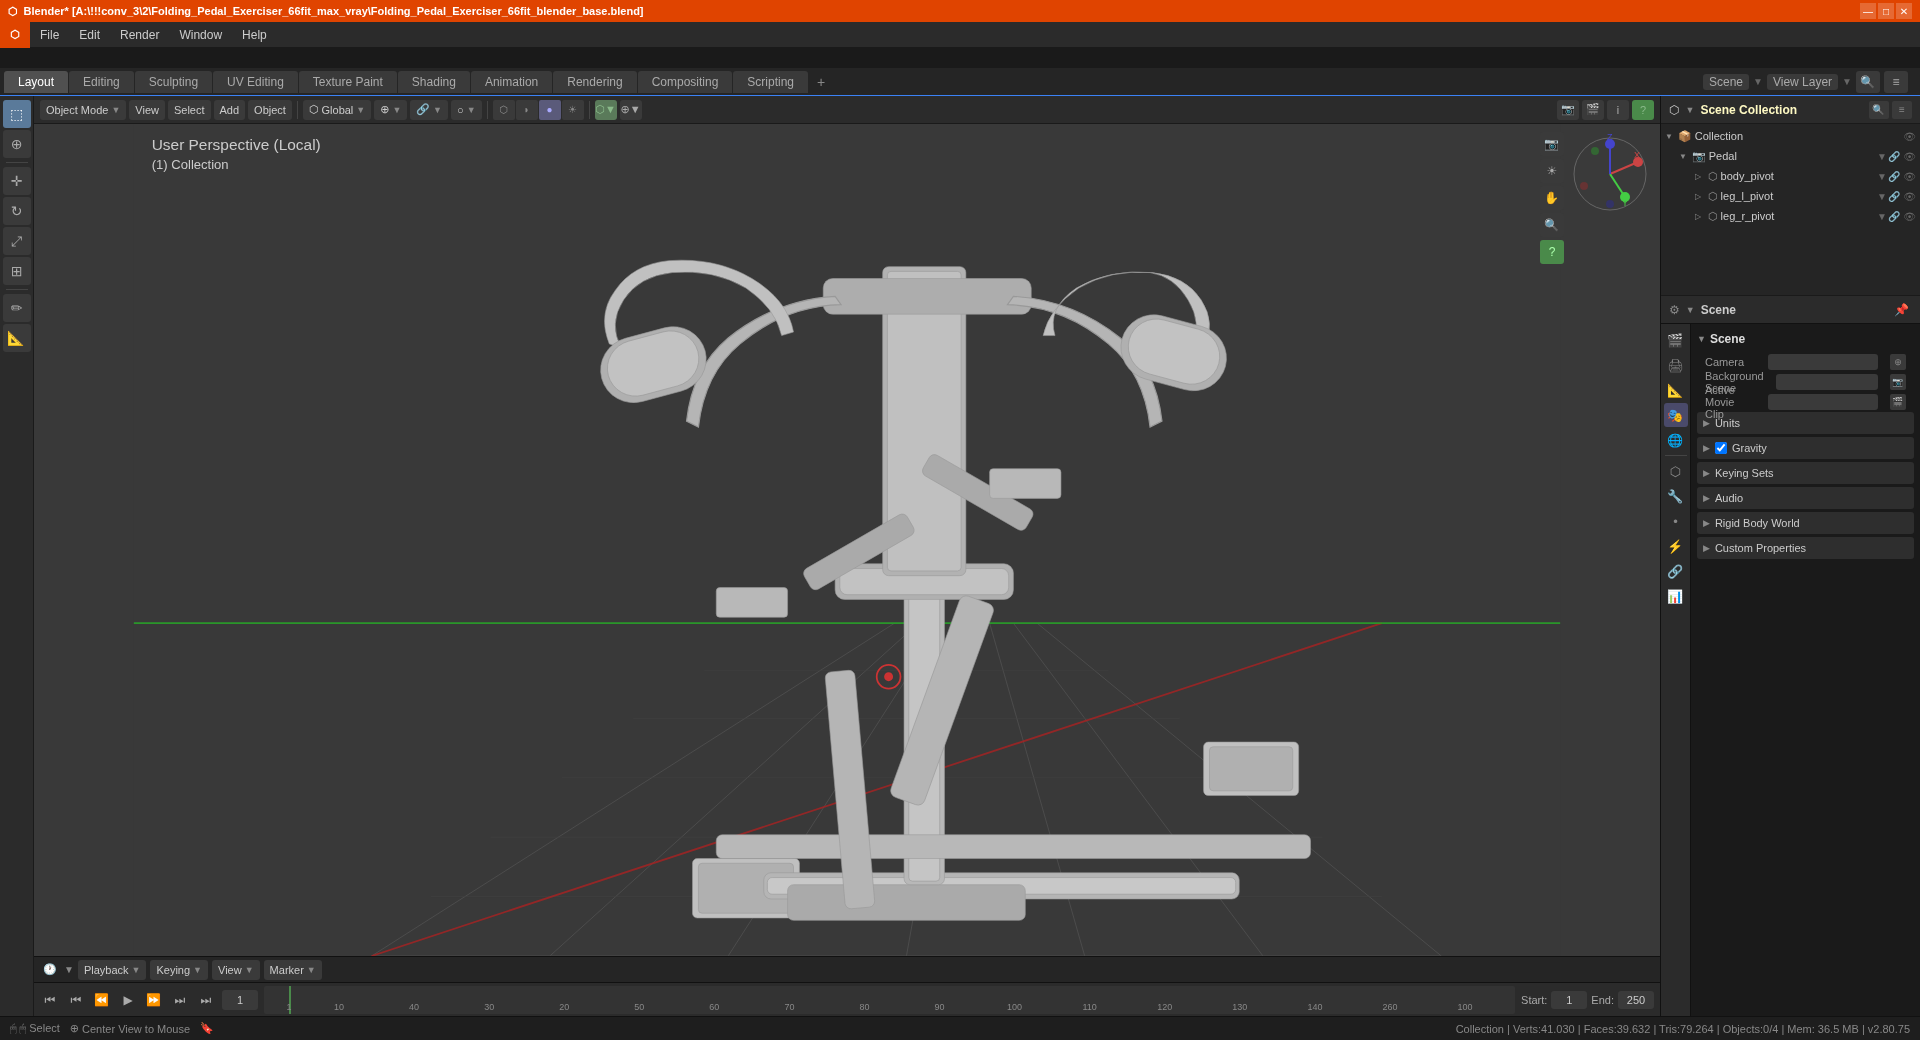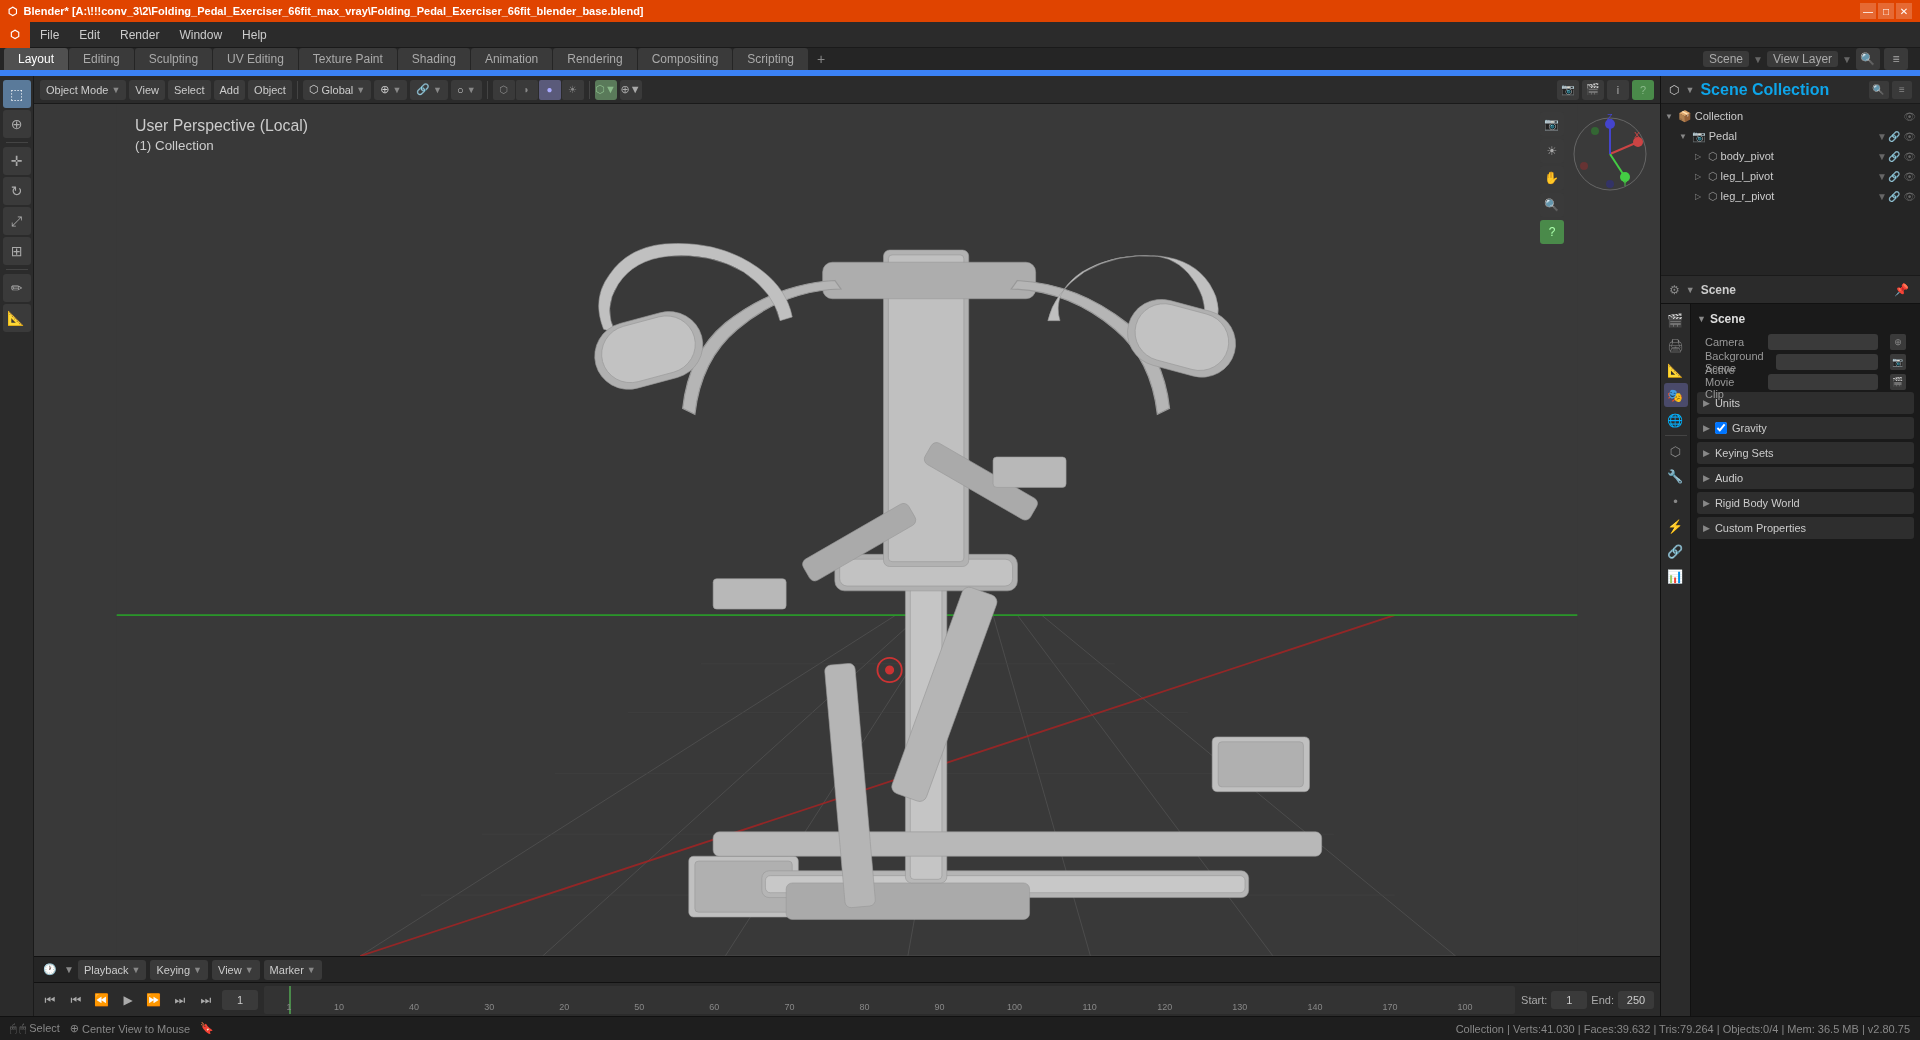--- a/index.html
+++ b/index.html
@@ -81,23 +81,24 @@
       font-size: 12px;
       color: #cccccc;
     }
 
     
     #workspace-tabs {
       height: 28px;
       background: #252525;
       display: flex;
       align-items: center;
-      border-bottom: 6px solid #3b82f6;
+      border-bottom: 1px solid #3b82f6;
       gap: 1px;
       padding: 0 4px;
+      margin-top: 20px;
     }
     .ws-tab {
       padding: 0 14px;
       height: 22px;
       display: flex;
       align-items: center;
       cursor: pointer;
       font-size: 12px;
       color: #aaaaaa;
       border-radius: 3px 3px 0 0;
@@ -210,22 +211,22 @@
     #outliner-header {
       height: 28px;
       background: #2b2b2b;
       display: flex;
       align-items: center;
       padding: 0 8px;
       gap: 6px;
       border-bottom: 1px solid #1a1a1a;
     }
     .outliner-title {
-      font-size: 16px;
-      color: #0ea5e9;
+      font-size: 12px;
+      color: #fef9c3;
       font-weight: 600;
     }
     #outliner-content {
       flex: 1;
       overflow-y: auto;
       padding: 2px 0;
     }
     .tl-btn {
       width: 20px;
       height: 20px;
@@ -871,21 +872,21 @@
             <div class="tl-tick-label" style="left:30%;">50</div>
             <div class="tl-tick-label" style="left:36%;">60</div>
             <div class="tl-tick-label" style="left:42%;">70</div>
             <div class="tl-tick-label" style="left:48%;">80</div>
             <div class="tl-tick-label" style="left:54%;">90</div>
             <div class="tl-tick-label" style="left:60%;">100</div>
             <div class="tl-tick-label" style="left:66%;">110</div>
             <div class="tl-tick-label" style="left:72%;">120</div>
             <div class="tl-tick-label" style="left:78%;">130</div>
             <div class="tl-tick-label" style="left:84%;">140</div>
-            <div class="tl-tick-label" style="left:90%;">170</div>
+            <div class="tl-tick-label" style="left:90%;">260</div>
             <div class="tl-tick-label" style="left:96%;">100</div>
           </div>
 
           <div class="tl-start-end">
             <span>Start:</span>
             <div class="tl-val">
               <span>1</span>
             </div>
             <span>End:</span>
             <div class="tl-val">

